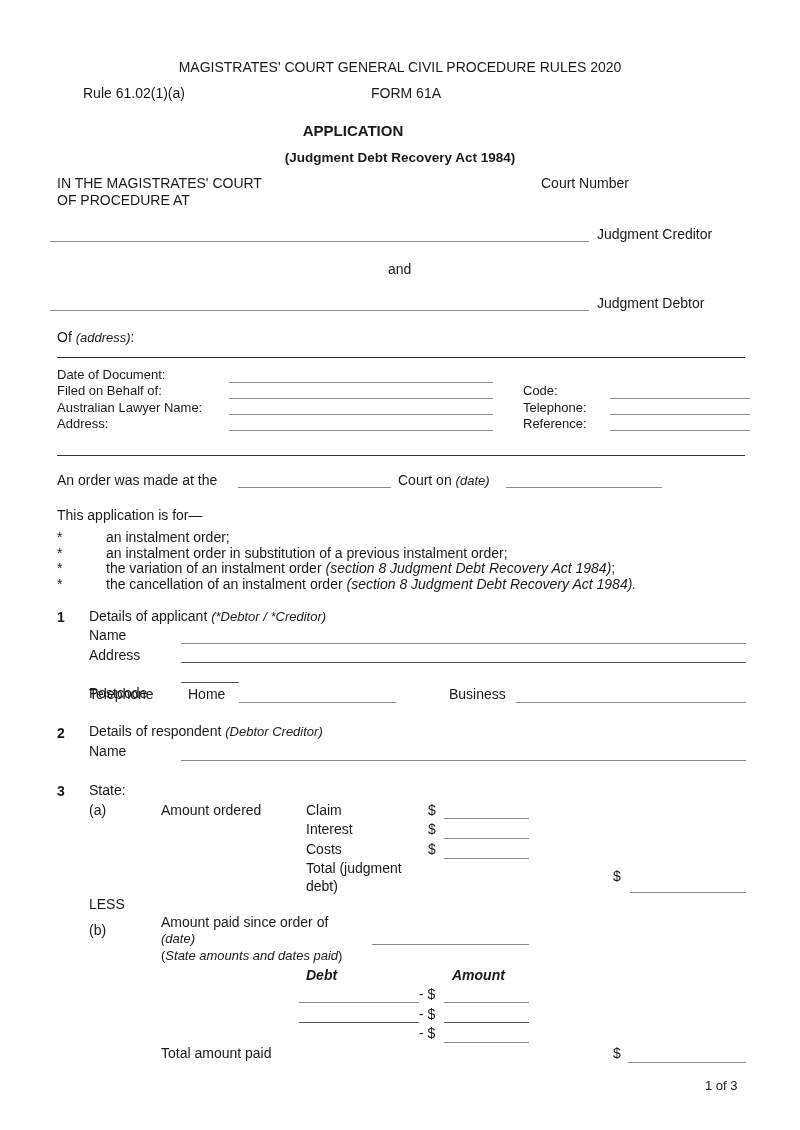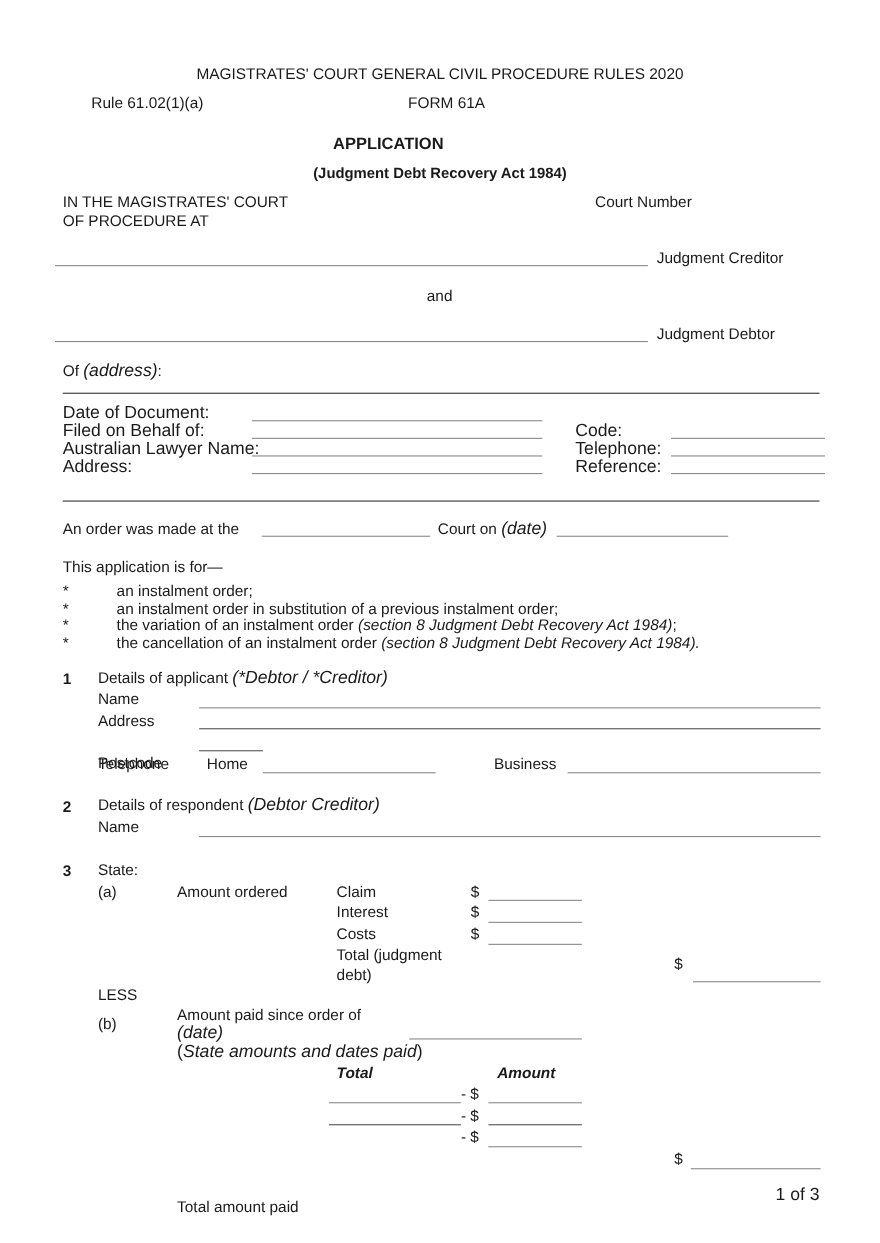--- a/index.html
+++ b/index.html
@@ -1,21 +1,21 @@
 <!DOCTYPE html>
 <html><head>
 <meta charset="utf-8">
 <style>
   html, body { margin:0; padding:0; background:#ffffff; }
   body { width:800px; height:1130px; position:relative; overflow:hidden;
          font-family:"Liberation Sans", sans-serif; color:#1a1a1a; font-size:14px; }
   .abs { position:absolute; white-space:nowrap; }
   .line { position:absolute; height:0; border-top:1px solid #8a8a8a; }
   .line.dark { border-top:1px solid #333; }
-  .sm { font-size:16px; }
+  .sm { font-size:13px; }
   .it { font-style:italic; }
   .b { font-weight:bold; }
   .fld { position:absolute; height:14px; border:none; border-bottom:1px solid #8a8a8a; background:transparent; padding:0; }
 </style>
 </head>
 <body>
 
 <div class="abs" style="left:0;width:800px;text-align:center;top:59px;">MAGISTRATES' COURT GENERAL CIVIL PROCEDURE RULES 2020</div>
 <div class="abs" style="left:83px;top:85px;">Rule 61.02(1)(a)</div>
 <div class="abs" style="left:371px;top:85px;">FORM 61A</div>
@@ -116,31 +116,31 @@
 <div class="abs" style="left:613px;top:868px;">$</div>
 <input class="fld" style="left: 630px; top: 878px; width: 116px;">
 
 <div class="abs" style="left:89px;top:896px;">LESS</div>
 <div class="abs" style="left:89px;top:922px;">(b)</div>
 <div class="abs" style="left:161px;top:914px;">Amount paid since order of</div>
 <div class="abs it sm" style="left:161px;top:931px;">(date)</div>
 <input class="fld" style="left: 372px; top: 930px; width: 157px;">
 <div class="abs sm" style="left:161px;top:948px;"><span>(</span><span class="it">State amounts and dates paid</span><span>)</span></div>
 
-<div class="abs b it" style="left:306px;top:967px;">Total</div>
+<div class="abs b it" style="left:306px;top:967px;">Debt</div>
 <div class="abs b it" style="left:452px;top:967px;">Amount</div>
 
 <div class="abs" style="left:419px;top:986px;">- $</div>
 <input class="fld" style="left: 299px; top: 988px; width: 120px;">
 <input class="fld" style="left: 444px; top: 988px; width: 85px;">
 
 <div class="abs" style="left:419px;top:1006px;">- $</div>
 <input class="fld" style="left: 299px; top: 1008px; width: 120px; border-bottom-color: rgb(85, 85, 85);">
 <input class="fld" style="left: 444px; top: 1008px; width: 85px; border-bottom-color: rgb(85, 85, 85);">
 
 <div class="abs" style="left:419px;top:1025px;">- $</div>
 <input class="fld" style="left: 444px; top: 1028px; width: 85px;">
 
-<div class="abs" style="left:161px;top:1045px;margin-top:44px;">Total amount paid</div>
+<div class="abs" style="left:161px;top:1045px;">Total amount paid</div>
 <div class="abs" style="left:613px;top:1045px;">$</div>
 <input class="fld" style="left: 628px; top: 1048px; width: 118px;">
 
 <div class="abs sm" style="left:705px;top:1078px;">1 of 3</div>
 
 </body></html>

